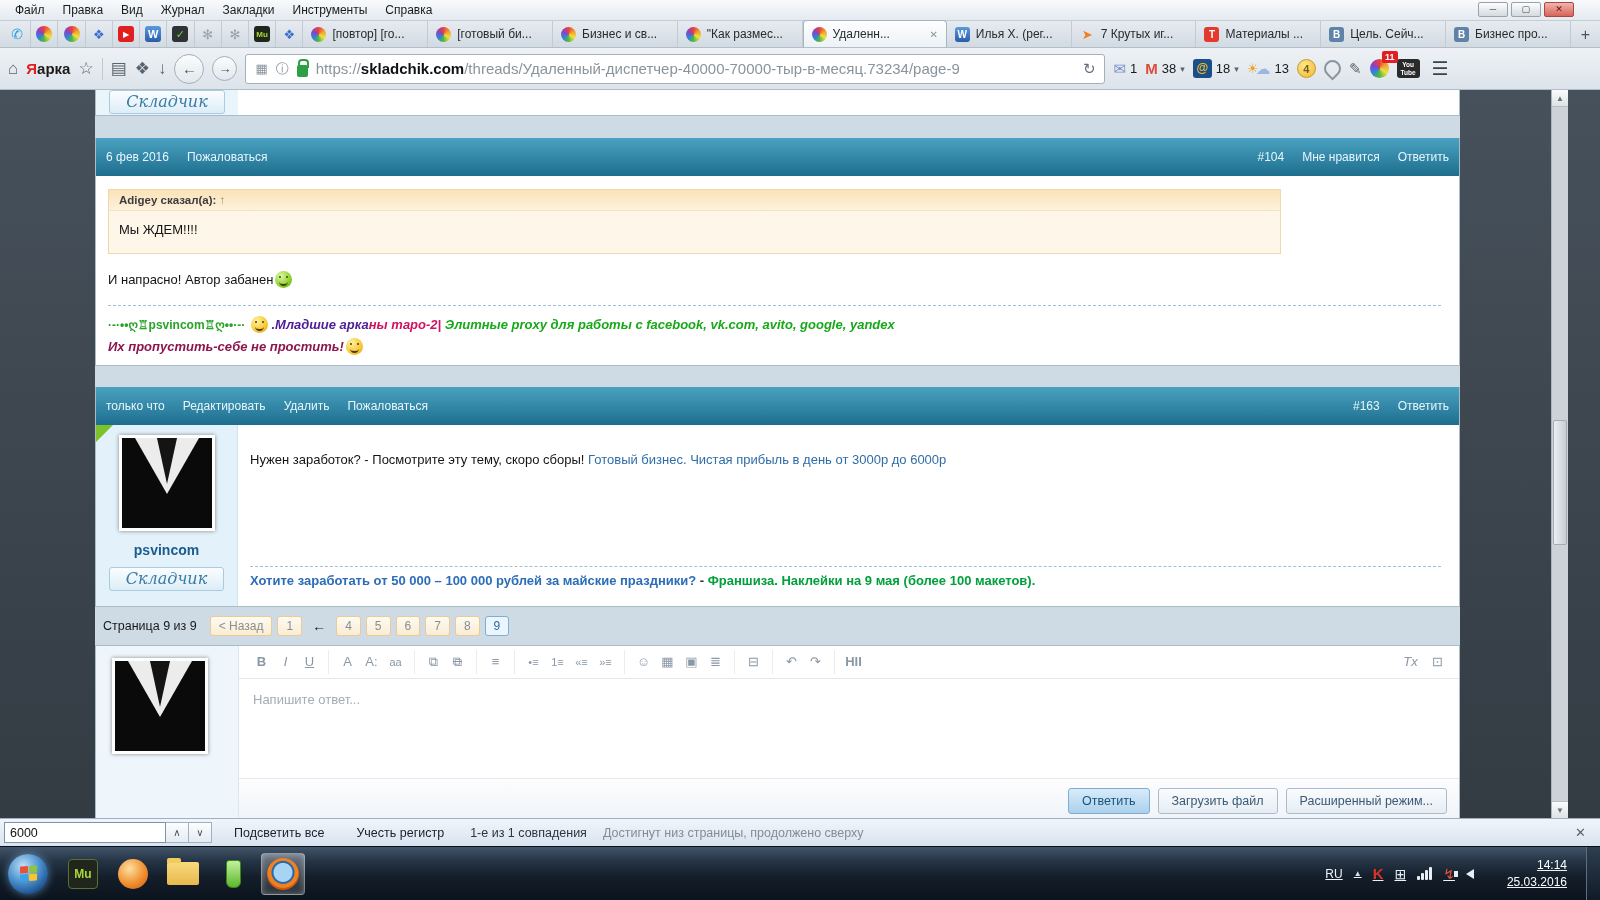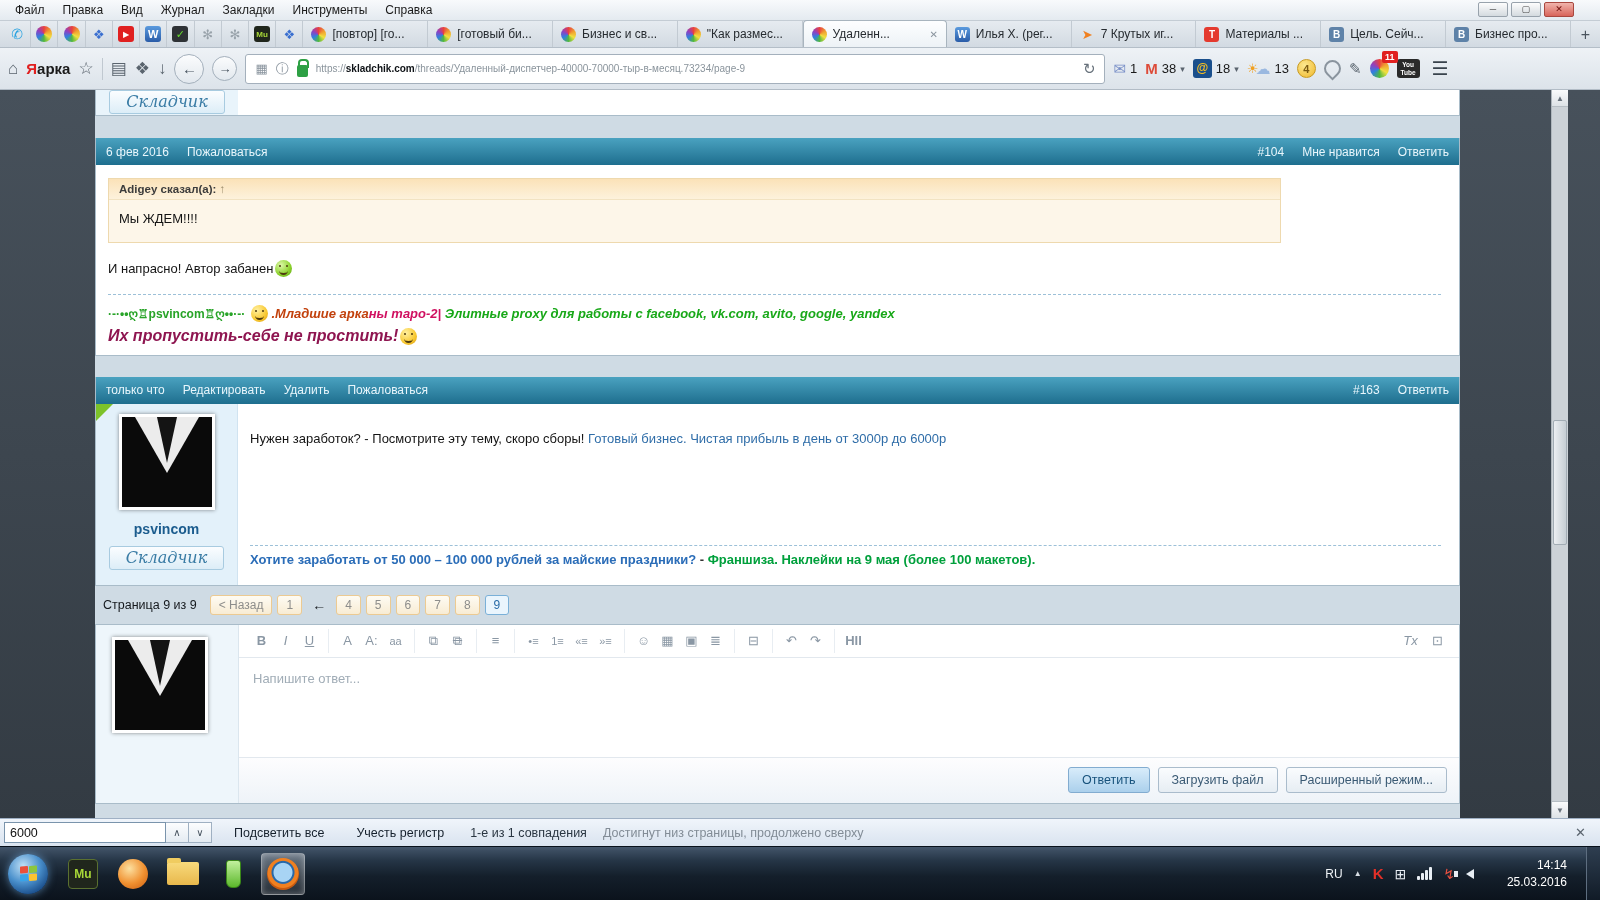--- a/index.html
+++ b/index.html
@@ -43,21 +43,21 @@
   .yandex { font-size:15px; font-weight:bold; color:#1a1a1a; }
   .yandex .ya { color:#e02020; }
   .nav-sep { width:1px; height:22px; background:#c0c8d0; }
   .nav-circle { flex:none; width:30px; height:30px; border-radius:50%; border:1px solid #a4b0bc; background:linear-gradient(#fbfcfd,#e2e8ee); display:flex; align-items:center; justify-content:center; color:#46525e; font-size:15px; }
   .nav-circle.small { width:25px; height:25px; font-size:13px; }
   .urlbar { flex:1; max-width:860px; height:30px; background:#fff; border:1px solid #a4b0bc; border-radius:3px; display:flex; align-items:center; padding:0 9px; gap:8px; }
   .site-ico { color:#8a949e; font-size:13px; }
   .info-ico { color:#8a949e; font-size:13px; }
   .lock-icon { flex:none; width:11px; height:12px; background:#2da044; border-radius:2px; position:relative; margin-top:4px; }
   .lock-icon::before { content:""; position:absolute; top:-6px; left:1px; width:7px; height:7px; border:2px solid #2da044; border-bottom:none; border-radius:4px 4px 0 0; }
-  .url-text { font-size:10px; color:#8a949c; white-space:nowrap; overflow:hidden;text-align:center; }
+  .url-text { font-size:15px; color:#8a949c; white-space:nowrap; overflow:hidden;text-align:center; }
   .url-domain { color:#0e1216; font-weight:bold; }
   .reload-ico { margin-left:auto; color:#68727c; font-size:15px; }
   .nav-widget { display:flex; align-items:center; gap:4px; position:relative; font-size:13px; color:#1a1a1a; }
   .g-mail { color:#7a90c8; font-size:15px; }
   .g-gmail { color:#dd4b39; font-weight:bold; font-size:15px; }
   .g-at { background:#1a4f8c; color:#f8c020; width:19px; height:19px; border-radius:3px; text-align:center; line-height:18px; font-weight:bold; font-size:12px; }
   .g-sun { color:#f0a020; font-size:13px; }
   .g-cloud { color:#9ab8e0; font-size:15px; margin-left:-7px; }
   .g-coin { background:radial-gradient(circle at 38% 32%, #fce890, #f0b82c); width:19px; height:19px; border-radius:50%; text-align:center; line-height:18px; font-weight:bold; color:#7a5a10; font-size:11px; border:1px solid #c89a20; }
   .g-drop { width:17px; height:17px; border:2px solid #8a949e; border-radius:50% 50% 50% 0; transform:rotate(-45deg); }
@@ -71,21 +71,21 @@
   
   .viewport { position:absolute; top:90px; left:0; right:0; height:728px; background:linear-gradient(#47515b,#333b43); }
   .content { position:absolute; left:95px; top:0; width:1365px; height:100%; background:#cfdbe4; }
   .post-card { background:#fff; border:1px solid #a9bcc9; border-top:none; }
   .card-gap { height:0; }
 
   .partial-card { height:26px; display:flex; overflow:hidden; }
   .partial-card .ucol-sliver { width:142px; background:#e9f4fb; display:flex; justify-content:center; align-items:flex-start; }
   .badge-skl { background:linear-gradient(#fbfdff,#dcedf7); border:1px solid #a8cbe0; border-radius:3px; padding:0 16px; font-family:"DejaVu Serif", serif; font-style:italic; color:#3a7ca5; font-size:16px; height:24px; line-height:21px; white-space:nowrap; }
 
-  .post-head { height:27px; background:linear-gradient(#4aa2c0,#1e6e8e); display:flex; align-items:center; padding:0 10px; font-size:12px; color:#e8f6fc; }
+  .post-head { height:38px; background:linear-gradient(#4aa2c0,#1e6e8e); display:flex; align-items:center; padding:0 10px; font-size:12px; color:#e8f6fc; }
   .ph-item { margin-right:18px; }
   .ph-right { margin-left:auto; display:flex; }
   .ph-right .ph-item { margin-right:0; margin-left:18px; }
 
   .post-body { display:flex; background:#fff; position:relative; }
   .ucol { flex:none; width:142px; background:#e3f1fa; border-right:1px solid #d0e3f0; display:flex; flex-direction:column; align-items:center; padding-top:10px; }
   .avatar { flex:none; width:96px; height:96px; border:3px solid #fff; box-shadow:0 0 4px rgba(0,0,0,.45); }
   .avatar-cat { background:
       radial-gradient(circle at 40% 40%, #26343c 0 4px, transparent 5px),
       radial-gradient(circle at 68% 38%, #26343c 0 4px, transparent 5px),
@@ -109,24 +109,24 @@
   .quote-body { padding:11px 10px 16px; }
   .post-text { margin-top:17px; }
   .smiley { display:inline-block; width:17px; height:17px; border-radius:50%; vertical-align:-4px; margin-left:2px; position:relative; }
   .smiley-green { background:radial-gradient(circle at 35% 30%, #ddf8a8, #8ad02a 60%, #58a010); }
   .smiley-yellow { background:radial-gradient(circle at 35% 30%, #fff0a0, #f8c830 60%, #d89810); }
   .smiley::before { content:""; position:absolute; left:4px; top:5px; width:2px; height:2px; border-radius:50%; background:#4e3a0e; box-shadow:7px 0 0 #4e3a0e; }
   .smiley::after { content:""; position:absolute; left:4px; top:8px; width:9px; height:5px; border-bottom:2px solid #4e3a0e; border-radius:0 0 9px 9px; }
   .sig-sep { border:none; border-top:1px dashed #9cc0d8; margin:17px 0 9px; width:100%; }
   .sig-line { font-size:13px; font-weight:bold; font-style:italic; line-height:1.5; }
   .sig-deco { color:#28a428; font-style:normal; font-size:12px; }
-  .sig-pink { color:#c2410c; }
+  .sig-pink { color:#4c1d95; }
   .sig-darkpink { color:#d01060;margin-top:20px; }
   .sig-green { color:#18a818; }
-  .sig-line2 { color:#8e1550; font-weight:bold; font-style:italic; margin-top:3px; font-size:16px; }
+  .sig-line2 { color:#8e1550; font-weight:bold; font-style:italic; margin-top:3px; font-size:13px; }
   .p163-body { min-height:181px; }
   .msg .flex-spacer { flex:1; }
   .link-blue { color:#2f6da8; }
   .sig-blue { color:#2b6db8; font-weight:bold; }
   .sig-dash { color:#333; font-weight:bold; }
   .sig-green2 { color:#00a03c; font-weight:bold; }
   .sig-line-plain { font-size:13px; }
 
   
   .pagination { display:flex; align-items:center; gap:5px; padding:9px 0 9px 8px; font-size:12.5px; color:#15191d; }
@@ -176,21 +176,21 @@
   .flag span { border-radius:1px; }
   .fl-r { background:#e8503c; } .fl-g { background:#8cc63e; } .fl-b { background:#38a3e8; } .fl-y { background:#fcc330; }
   .task-ico { width:44px; height:42px; display:flex; align-items:center; justify-content:center; margin:0 3px; border-radius:4px; }
   .task-ico.active { background:linear-gradient(rgba(255,255,255,.30),rgba(255,255,255,.10)); border:1px solid rgba(255,255,255,.38); box-shadow:inset 0 0 6px rgba(255,255,255,.35); }
   .ti-muse { width:30px; height:30px; background:#20261c; border:1px solid #5a7030; color:#a8d838; font-weight:bold; font-size:12px; display:flex; align-items:center; justify-content:center; border-radius:4px; }
   .ti-orange { width:30px; height:30px; border-radius:50%; background:radial-gradient(circle at 38% 32%, #fce0a0, #f09030 55%, #c85a10); }
   .ti-folder { width:32px; height:23px; background:linear-gradient(#f8da7c,#e8b84c); border-radius:2px; position:relative; }
   .ti-folder::before { content:""; position:absolute; top:-4px; left:0; width:14px; height:5px; background:#f0cc60; border-radius:2px 2px 0 0; }
   .ti-green { width:15px; height:28px; background:linear-gradient(#c2f09e,#5cb82c); border:1px solid #3a8818; border-radius:3px 3px 6px 6px; }
   .ti-fox { width:32px; height:32px; border-radius:50%; background:radial-gradient(circle at 50% 45%, #a8d4f4 0 9px, #2868a8 10px 11px, #f08020 12px 15px, #c85a10 16px); }
-  .tray { margin-left:auto; display:flex; align-items:center; gap:11px; color:#eef2f6; font-size:12px; }
+  .tray { margin-left:auto; display:flex; align-items:center; gap:11px; color:#eef2f6; font-size:12px;text-decoration:underline; }
   .tray-arrow { font-size:8px; color:#d8dee4; }
   .tr-k { color:#e23028; font-weight:bold; font-size:15px; }
   .tr-upd { font-size:14px; color:#e8eef4; }
   .bars { display:flex; align-items:flex-end; gap:1px; }
   .bars span { width:3px; background:#e8eef4; border-radius:1px; }
   .bars .b1{height:4px;} .bars .b2{height:7px;} .bars .b3{height:10px;} .bars .b4{height:13px;}
   .tr-plug { color:#e85040; font-size:14px; }
   .speaker { width:0; height:0; border-top:5px solid transparent; border-bottom:5px solid transparent; border-right:8px solid #e8eef4; position:relative; margin-right:2px; }
   .speaker::before { content:""; position:absolute; left:-12px; top:-3px; width:4px; height:6px; background:#e8eef4; }
   .clock { text-align:right; line-height:1.4; color:#fff; font-size:12px; margin:0 8px 0 20px; }

